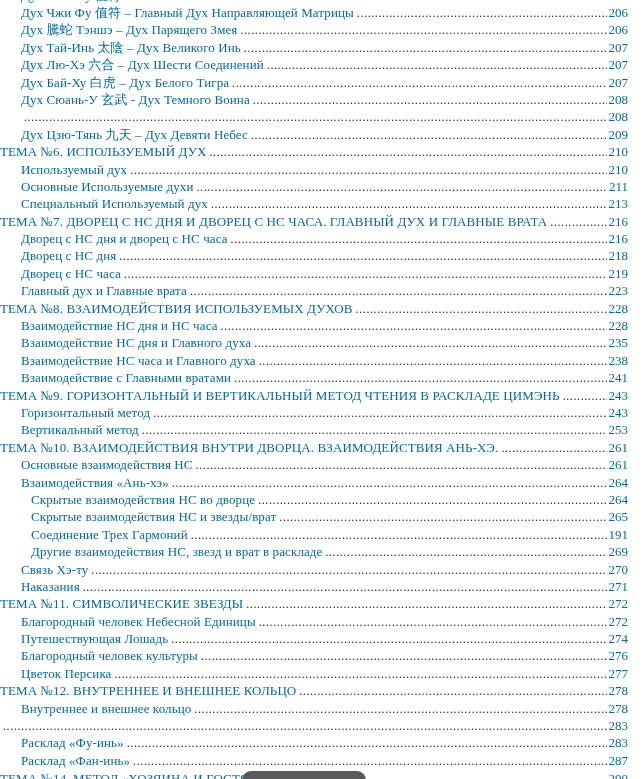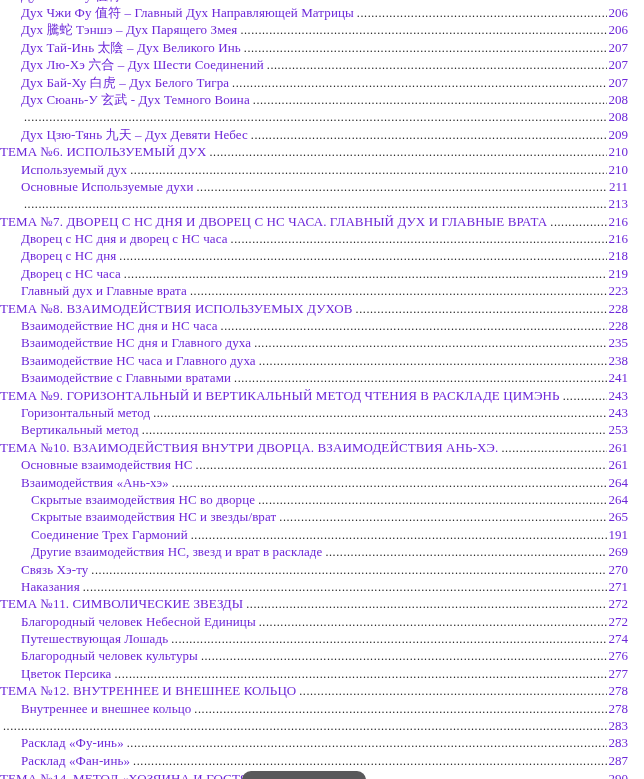--- a/index.html
+++ b/index.html
@@ -35,21 +35,21 @@
   .partial-top .row{margin-top:-13px;}
   .partial-bottom{position:absolute;left:0;right:0;top:769.6px;height:9.4px;overflow:hidden;}
   .pill{
     position:absolute;left:242px;top:771px;width:124px;height:18px;
     border-radius:9px;background:#59595b;z-index:5;
   }
 </style>
 </head>
 <body>
 
-<div class="page" style="background: rgb(255, 255, 255); color: #6d28d9;">
+<div class="page" style="background: rgb(255, 255, 255); color: #0369a1;">
 
   <div class="partial-top">
     <div class="row lvl2">
       <span class="title">Дух Чжи Фу 值符</span>
       <span class="leader"></span>
     </div>
   </div>
 
   <div id="toc-list">
       <div class="row lvl2">
@@ -100,20 +100,21 @@
     <span class="title">Используемый дух</span>
     <span class="leader"></span>
     <span class="page-num">210</span>
   </div>
       <div class="row lvl2">
     <span class="title">Основные Используемые духи</span>
     <span class="leader"></span>
     <span class="page-num">211</span>
   </div>
       <div class="row lvl2">
+    <span class="title">Специальный Используемый дух</span>
     <span class="leader"></span>
     <span class="page-num">213</span>
   </div>
       <div class="row lvl1">
     <span class="title">ТЕМА №7. ДВОРЕЦ С НС ДНЯ И ДВОРЕЦ С НС ЧАСА. ГЛАВНЫЙ ДУХ И ГЛАВНЫЕ ВРАТА</span>
     <span class="leader"></span>
     <span class="page-num">216</span>
   </div>
       <div class="row lvl2">
     <span class="title">Дворец с НС дня и дворец с НС часа</span>

